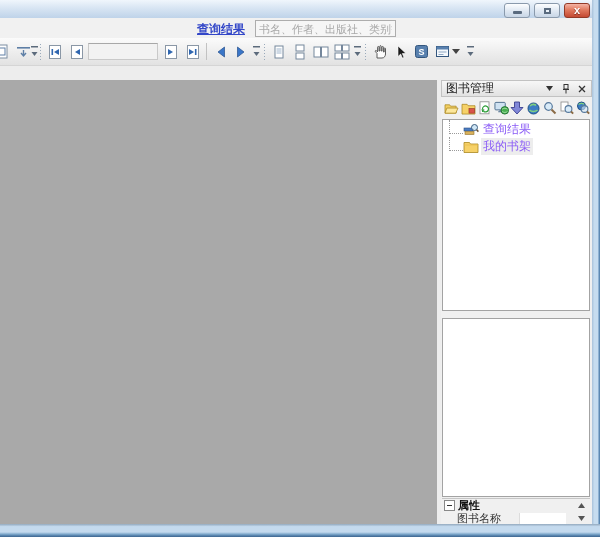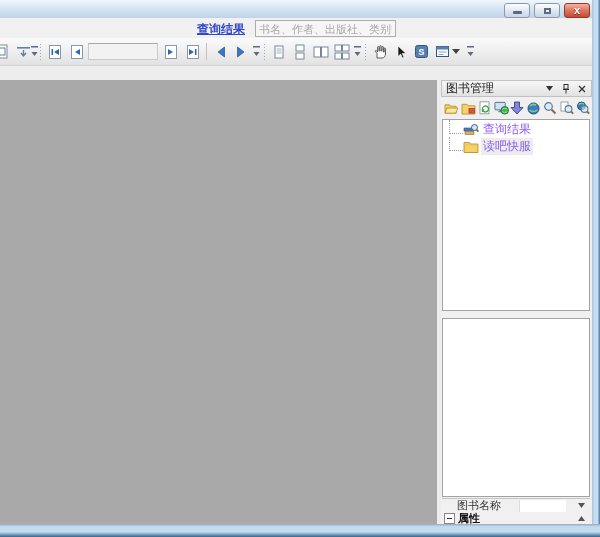--- a/index.html
+++ b/index.html
@@ -339,45 +339,45 @@
       <span class="tlabel">查询结果</span>
     </div>
     <div class="titem">
       <span class="tline"></span>
       <span class="ticon">
         <svg width="16" height="14" viewBox="0 0 16 14">
           <path d="M1 2.5h5.5l1 1.5H15v8.5H1z" fill="#F6D168" stroke="#A9861F" stroke-width="0.8"></path>
           <path d="M1 5h14" stroke="#E8BE4E" stroke-width="0.8"></path>
           </svg>
       </span>
-      <span class="tlabel sel">读吧快服</span>
+      <span class="tlabel sel">我的书架</span>
     </div>
   </div>
 
   <div id="hsplit" class="abs"></div>
   <div id="box2" class="abs"></div>
 
   <div id="props" class="abs">
-    <div class="prow">
-      <span class="plabel">图书名称</span>
-      <span class="pcell"></span>
-      <span class="scrollarr">
-        <svg width="7" height="5" viewBox="0 0 7 5">
-          <path d="M0 0h7L3.5 5z" fill="#555"></path>
-          </svg>
-      </span>
-    </div>
     <div class="prow">
       <span class="collapse">
           <i></i>
         </span>
       <span class="phead">属性</span>
       <span class="scrollarr">
         <svg width="7" height="5" viewBox="0 0 7 5">
           <path d="M0 5h7L3.5 0z" fill="#555"></path>
           </svg>
       </span>
     </div>
+    <div class="prow">
+      <span class="plabel">图书名称</span>
+      <span class="pcell"></span>
+      <span class="scrollarr">
+        <svg width="7" height="5" viewBox="0 0 7 5">
+          <path d="M0 0h7L3.5 5z" fill="#555"></path>
+          </svg>
+      </span>
+    </div>
   </div>
 </div>
 
 <div id="rightframe" class="abs"></div>
 <div id="bottomframe" class="abs"></div>
 
 </body></html>

